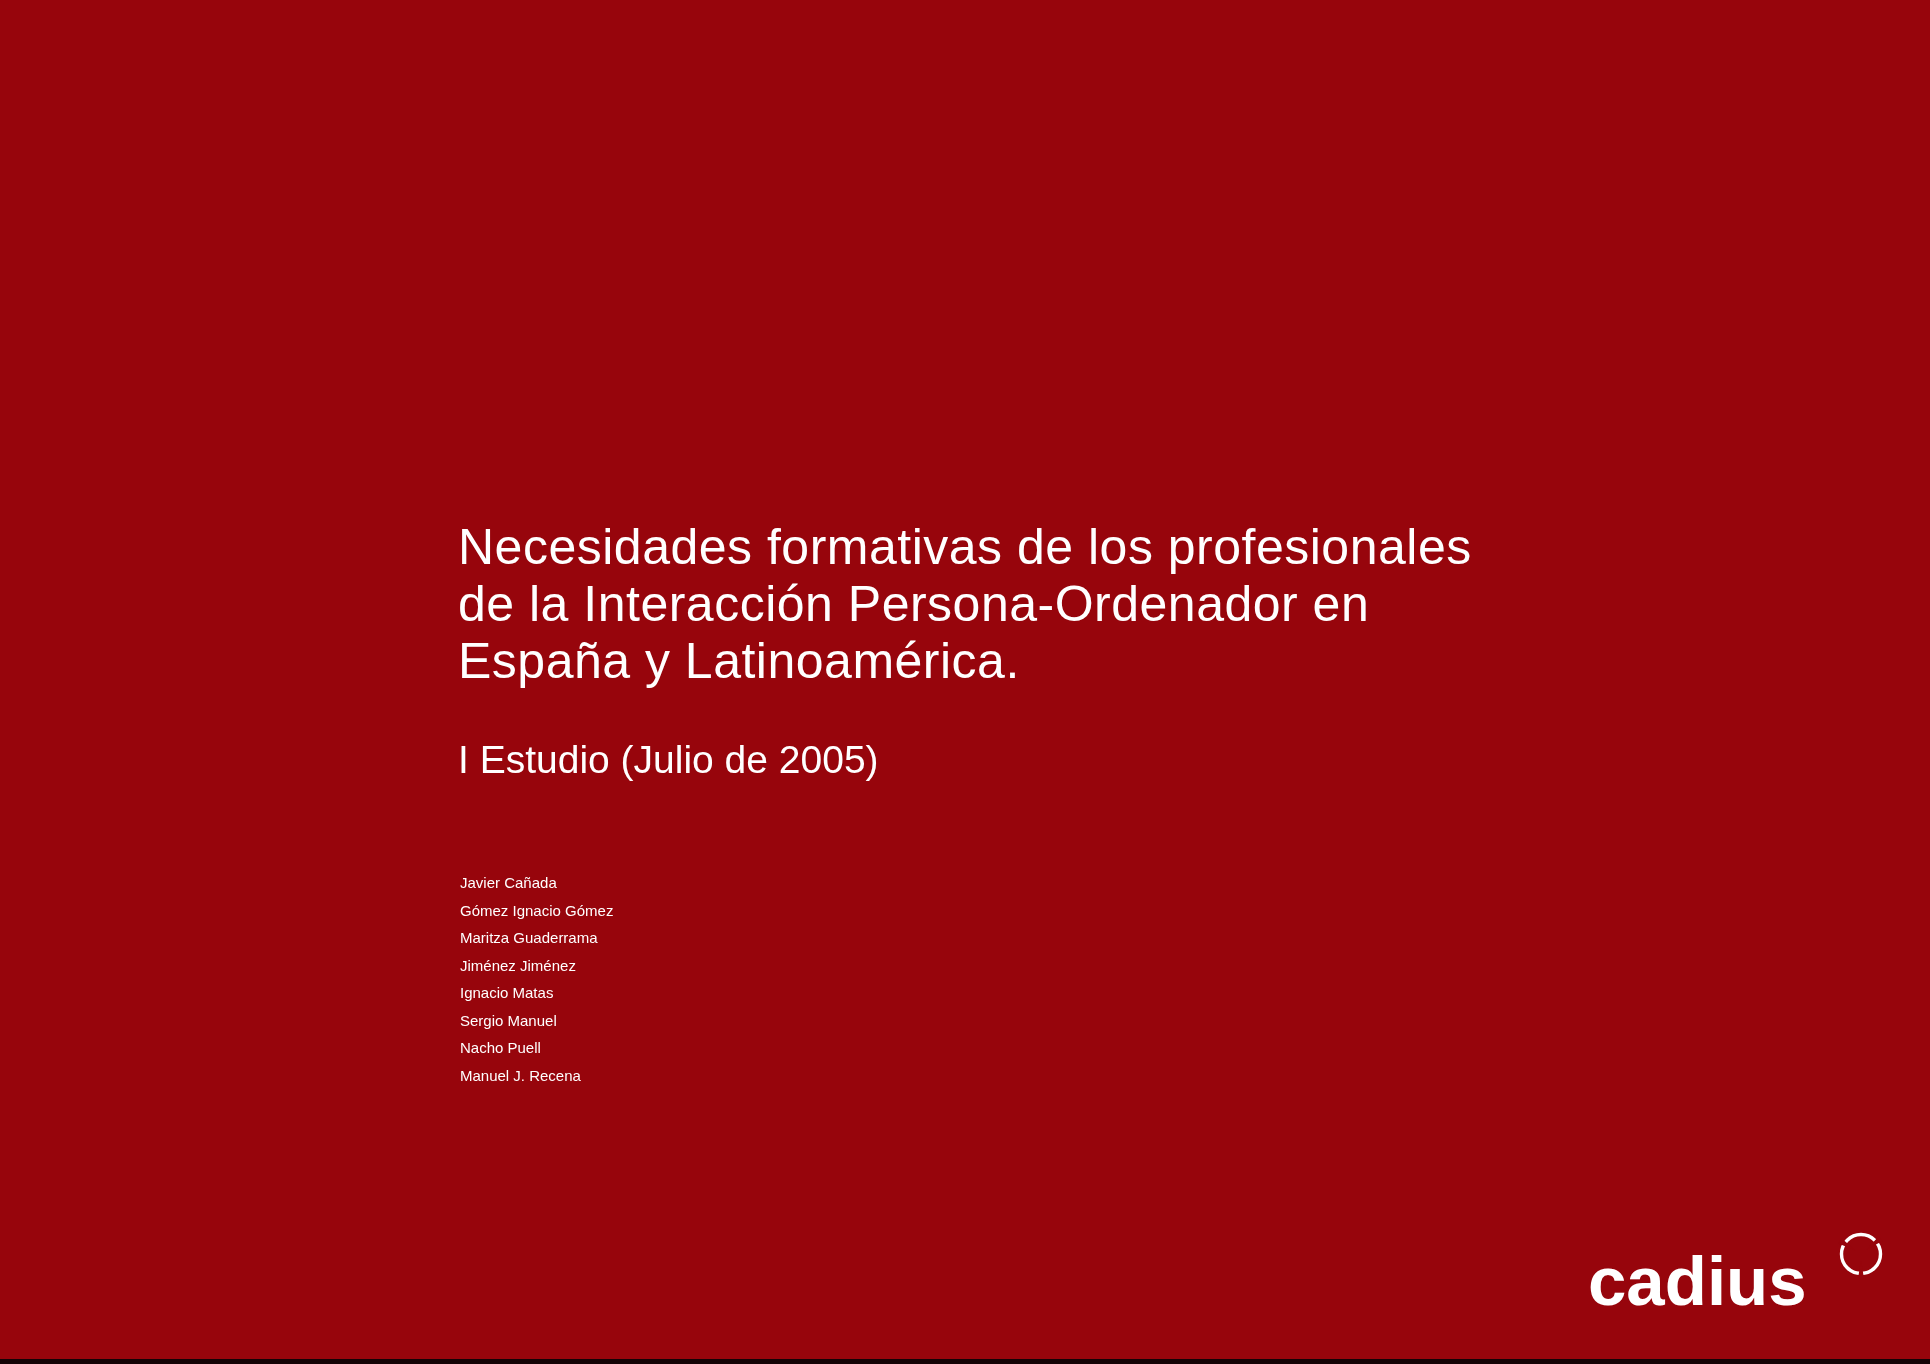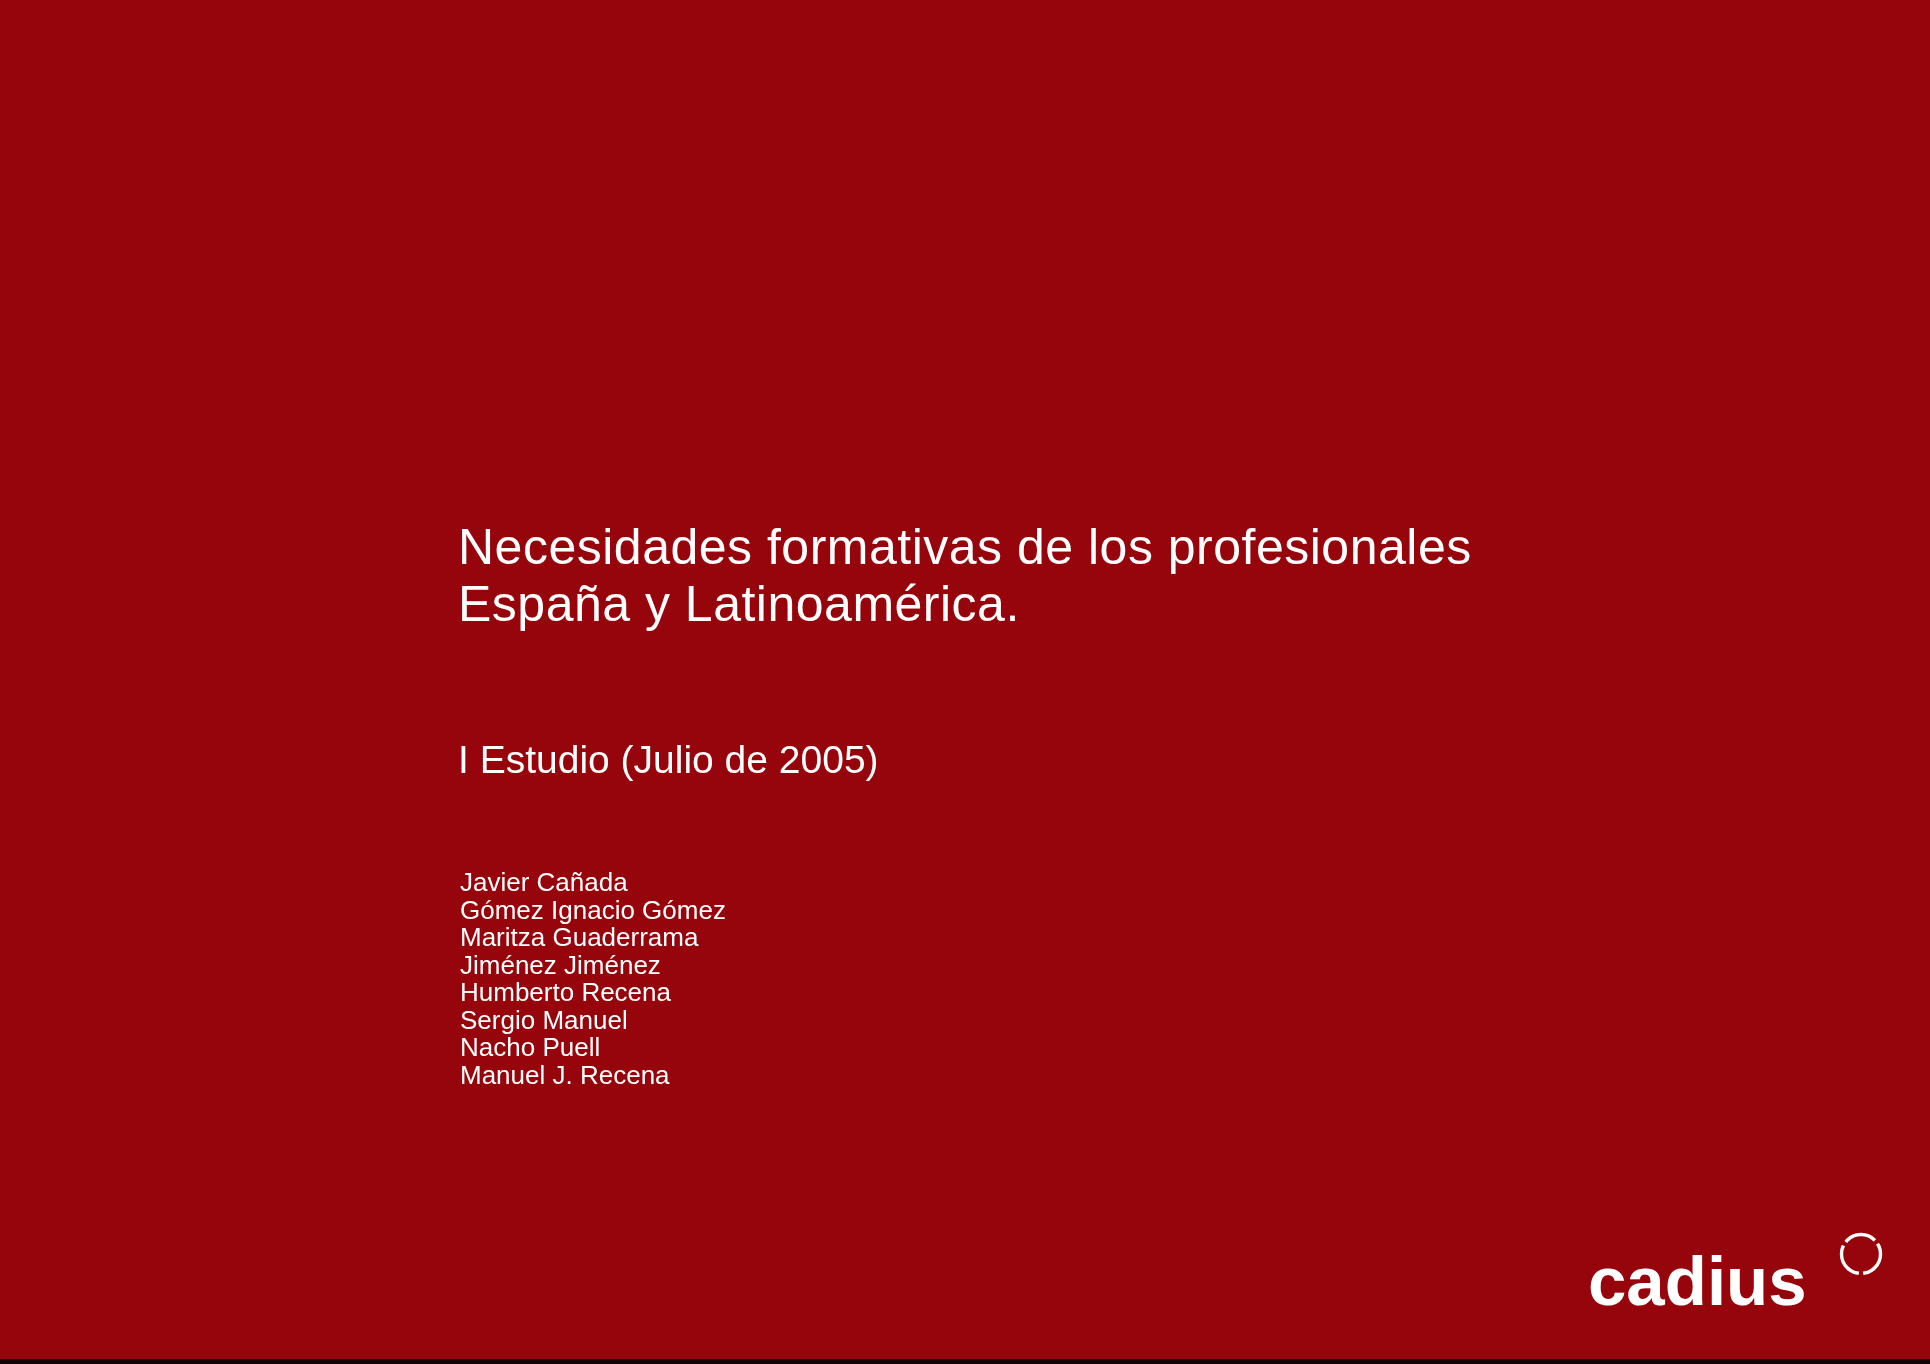--- a/index.html
+++ b/index.html
@@ -17,21 +17,21 @@
     font-size:50px;line-height:57px;letter-spacing:0.5px;font-weight:400;
     white-space:nowrap;
   }
   .subtitle{
     position:absolute;left:458px;top:740px;
     font-size:39px;line-height:40px;font-weight:400;
     white-space:nowrap;
   }
   .authors{
     position:absolute;left:460px;top:869px;
-    font-size:26px;line-height:27.5px;font-weight:400;
+    font-size:15px;line-height:27.5px;font-weight:400;
   }
   .logo{
     position:absolute;left:1588px;top:1231px;width:296px;height:88px;
   }
   .logo-text{
     position:absolute;left:0;top:12px;
     font-size:69px;line-height:78px;font-weight:700;letter-spacing:0px;
     white-space:nowrap;
   }
   .logo-icon{
@@ -41,31 +41,32 @@
     position:absolute;left:0;bottom:0;width:100%;height:5px;background:#140306;
   }
 </style>
 </head>
 <body>
 
 <div class="slide">
 
   <div class="title">
     <div>Necesidades formativas de los profesionales</div>
+    <div>de la Interacción Persona-Ordenador en</div>
     <div>España y Latinoamérica.</div>
   </div>
 
   <div class="subtitle">I Estudio (Julio de 2005)</div>
 
   <div class="authors">
     <div>Javier Cañada</div>
     <div>Gómez Ignacio Gómez</div>
     <div>Maritza Guaderrama</div>
     <div>Jiménez Jiménez</div>
-    <div>Humberto Recena</div>
+    <div>Ignacio Matas</div>
     <div>Sergio Manuel</div>
     <div>Nacho Puell</div>
     <div>Manuel J. Recena</div>
   </div>
 
   <div class="logo">
     <span class="logo-text">cadius</span>
     <svg class="logo-icon" viewBox="0 0 46 46" xmlns="http://www.w3.org/2000/svg" aria-hidden="true">
       <circle cx="23" cy="23" r="19.5" fill="none" stroke="#FFFFFF" stroke-width="3.4"></circle>
 

